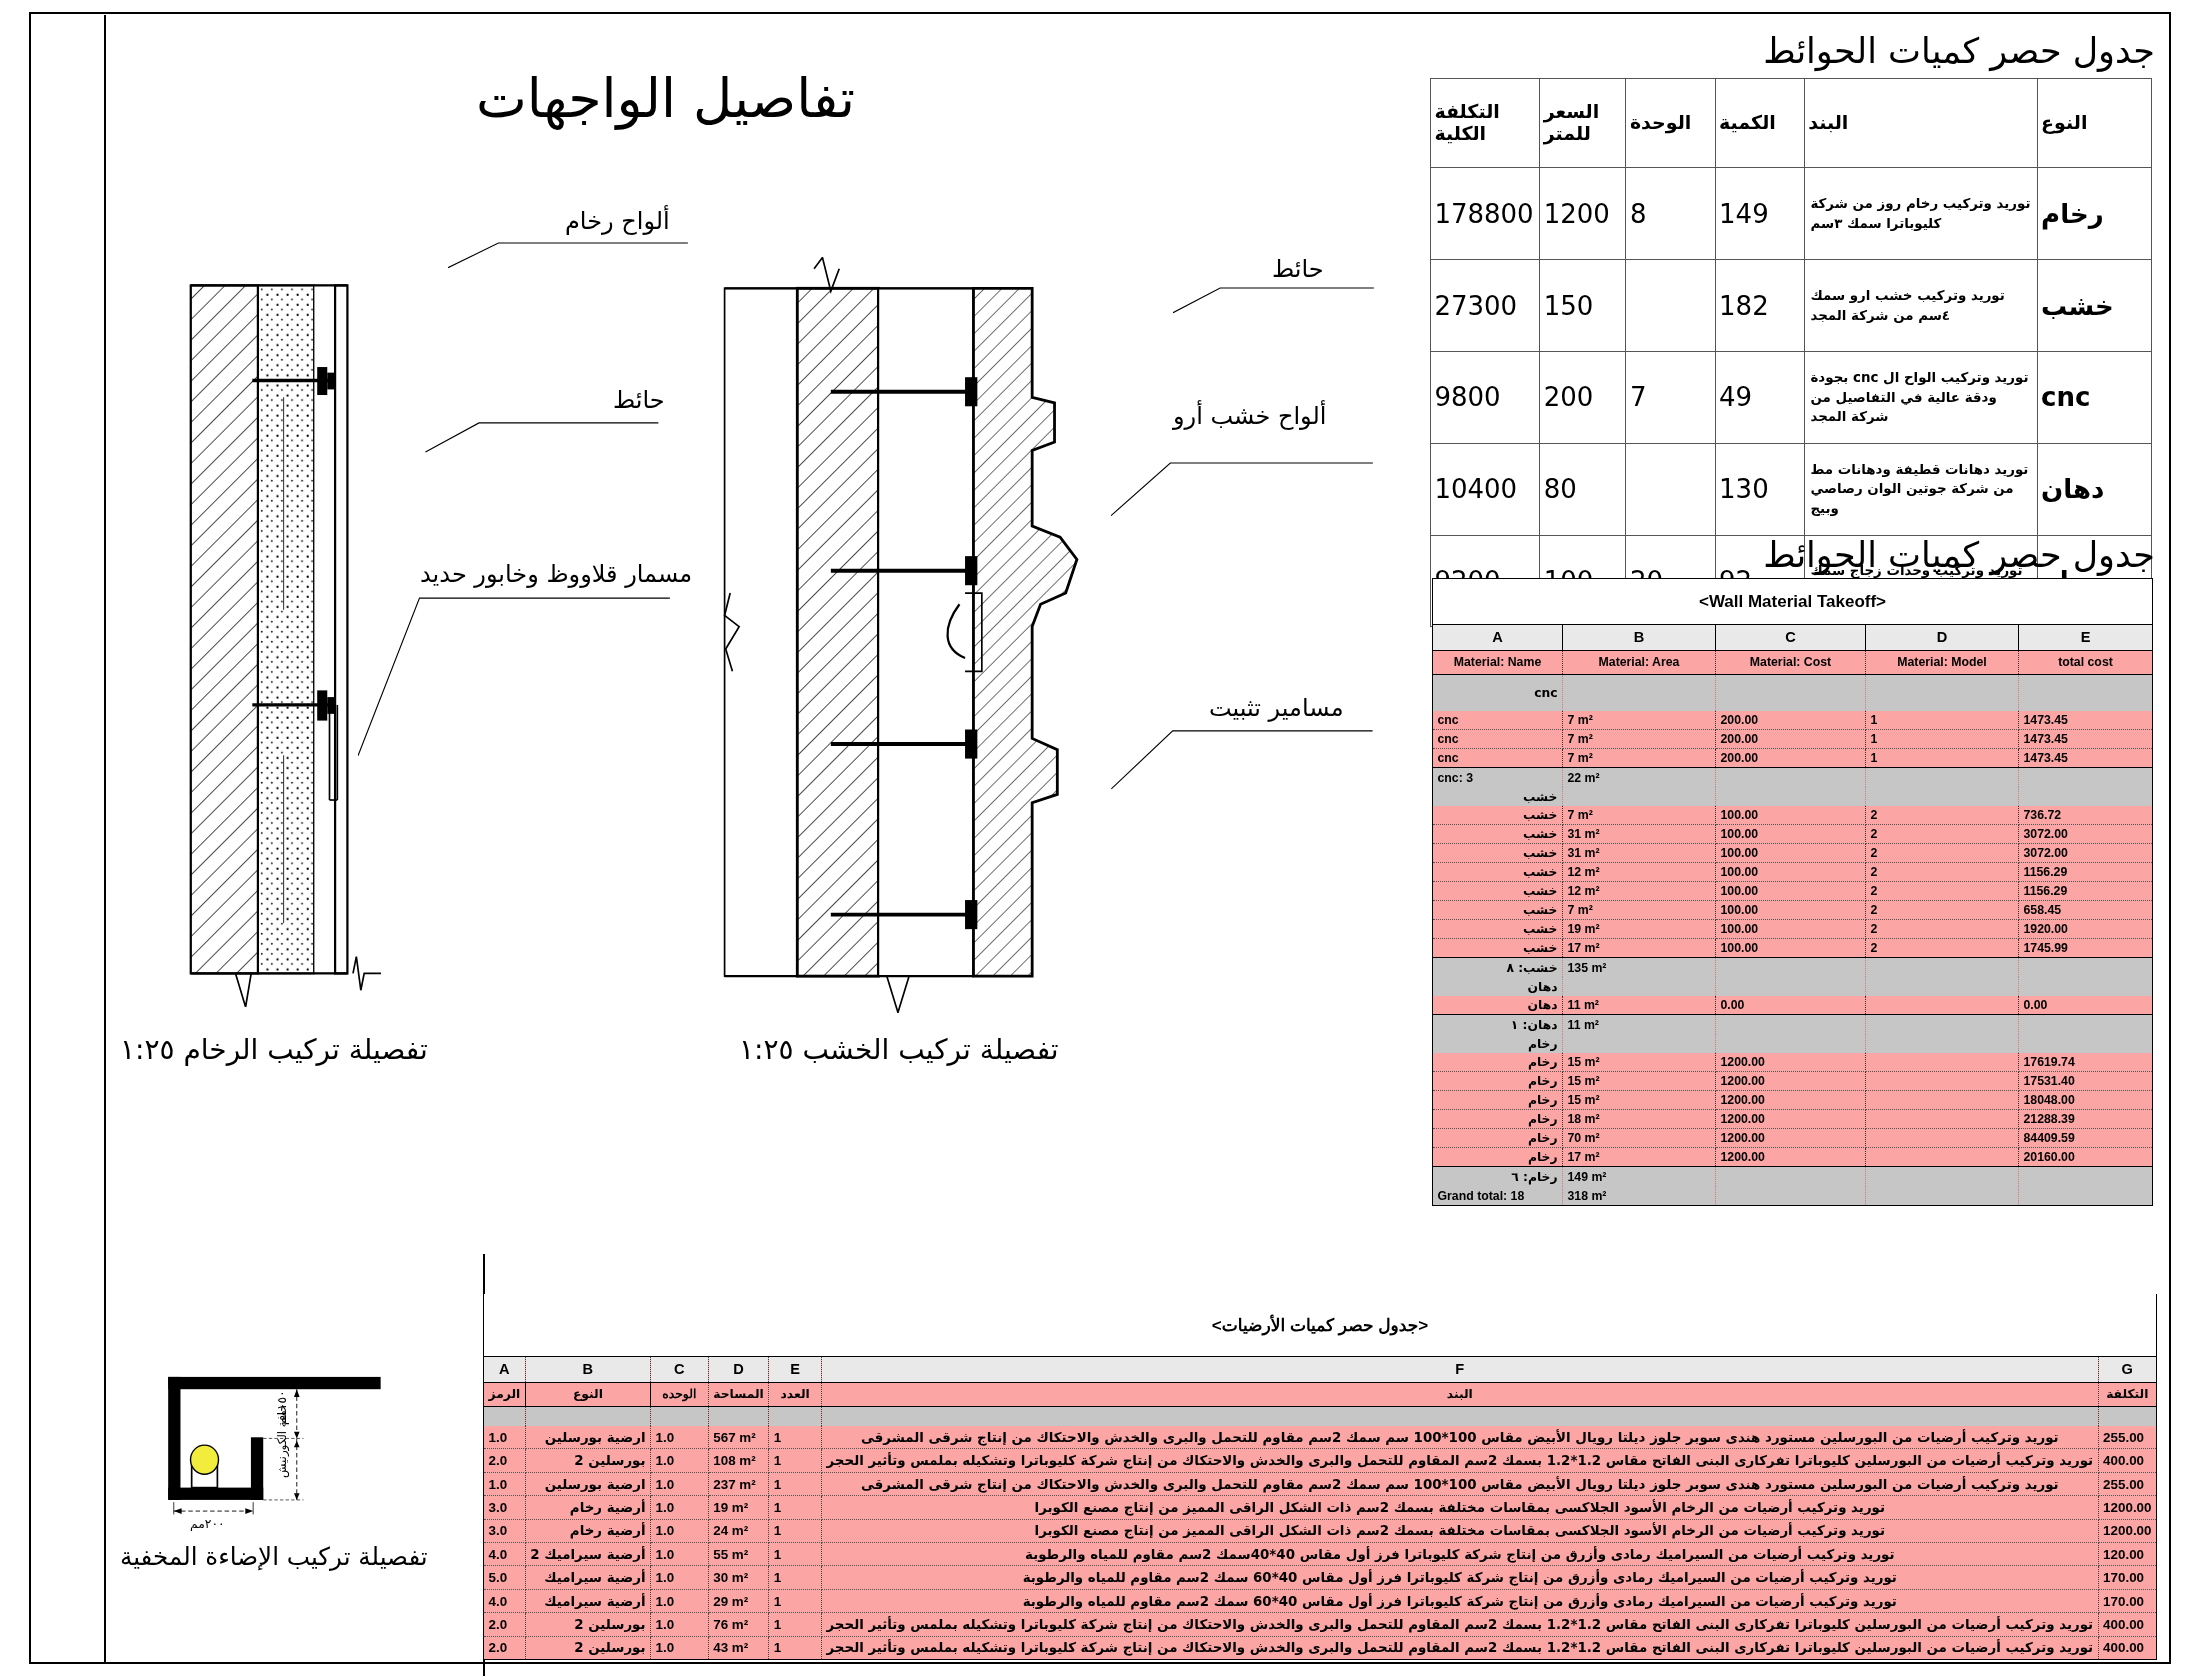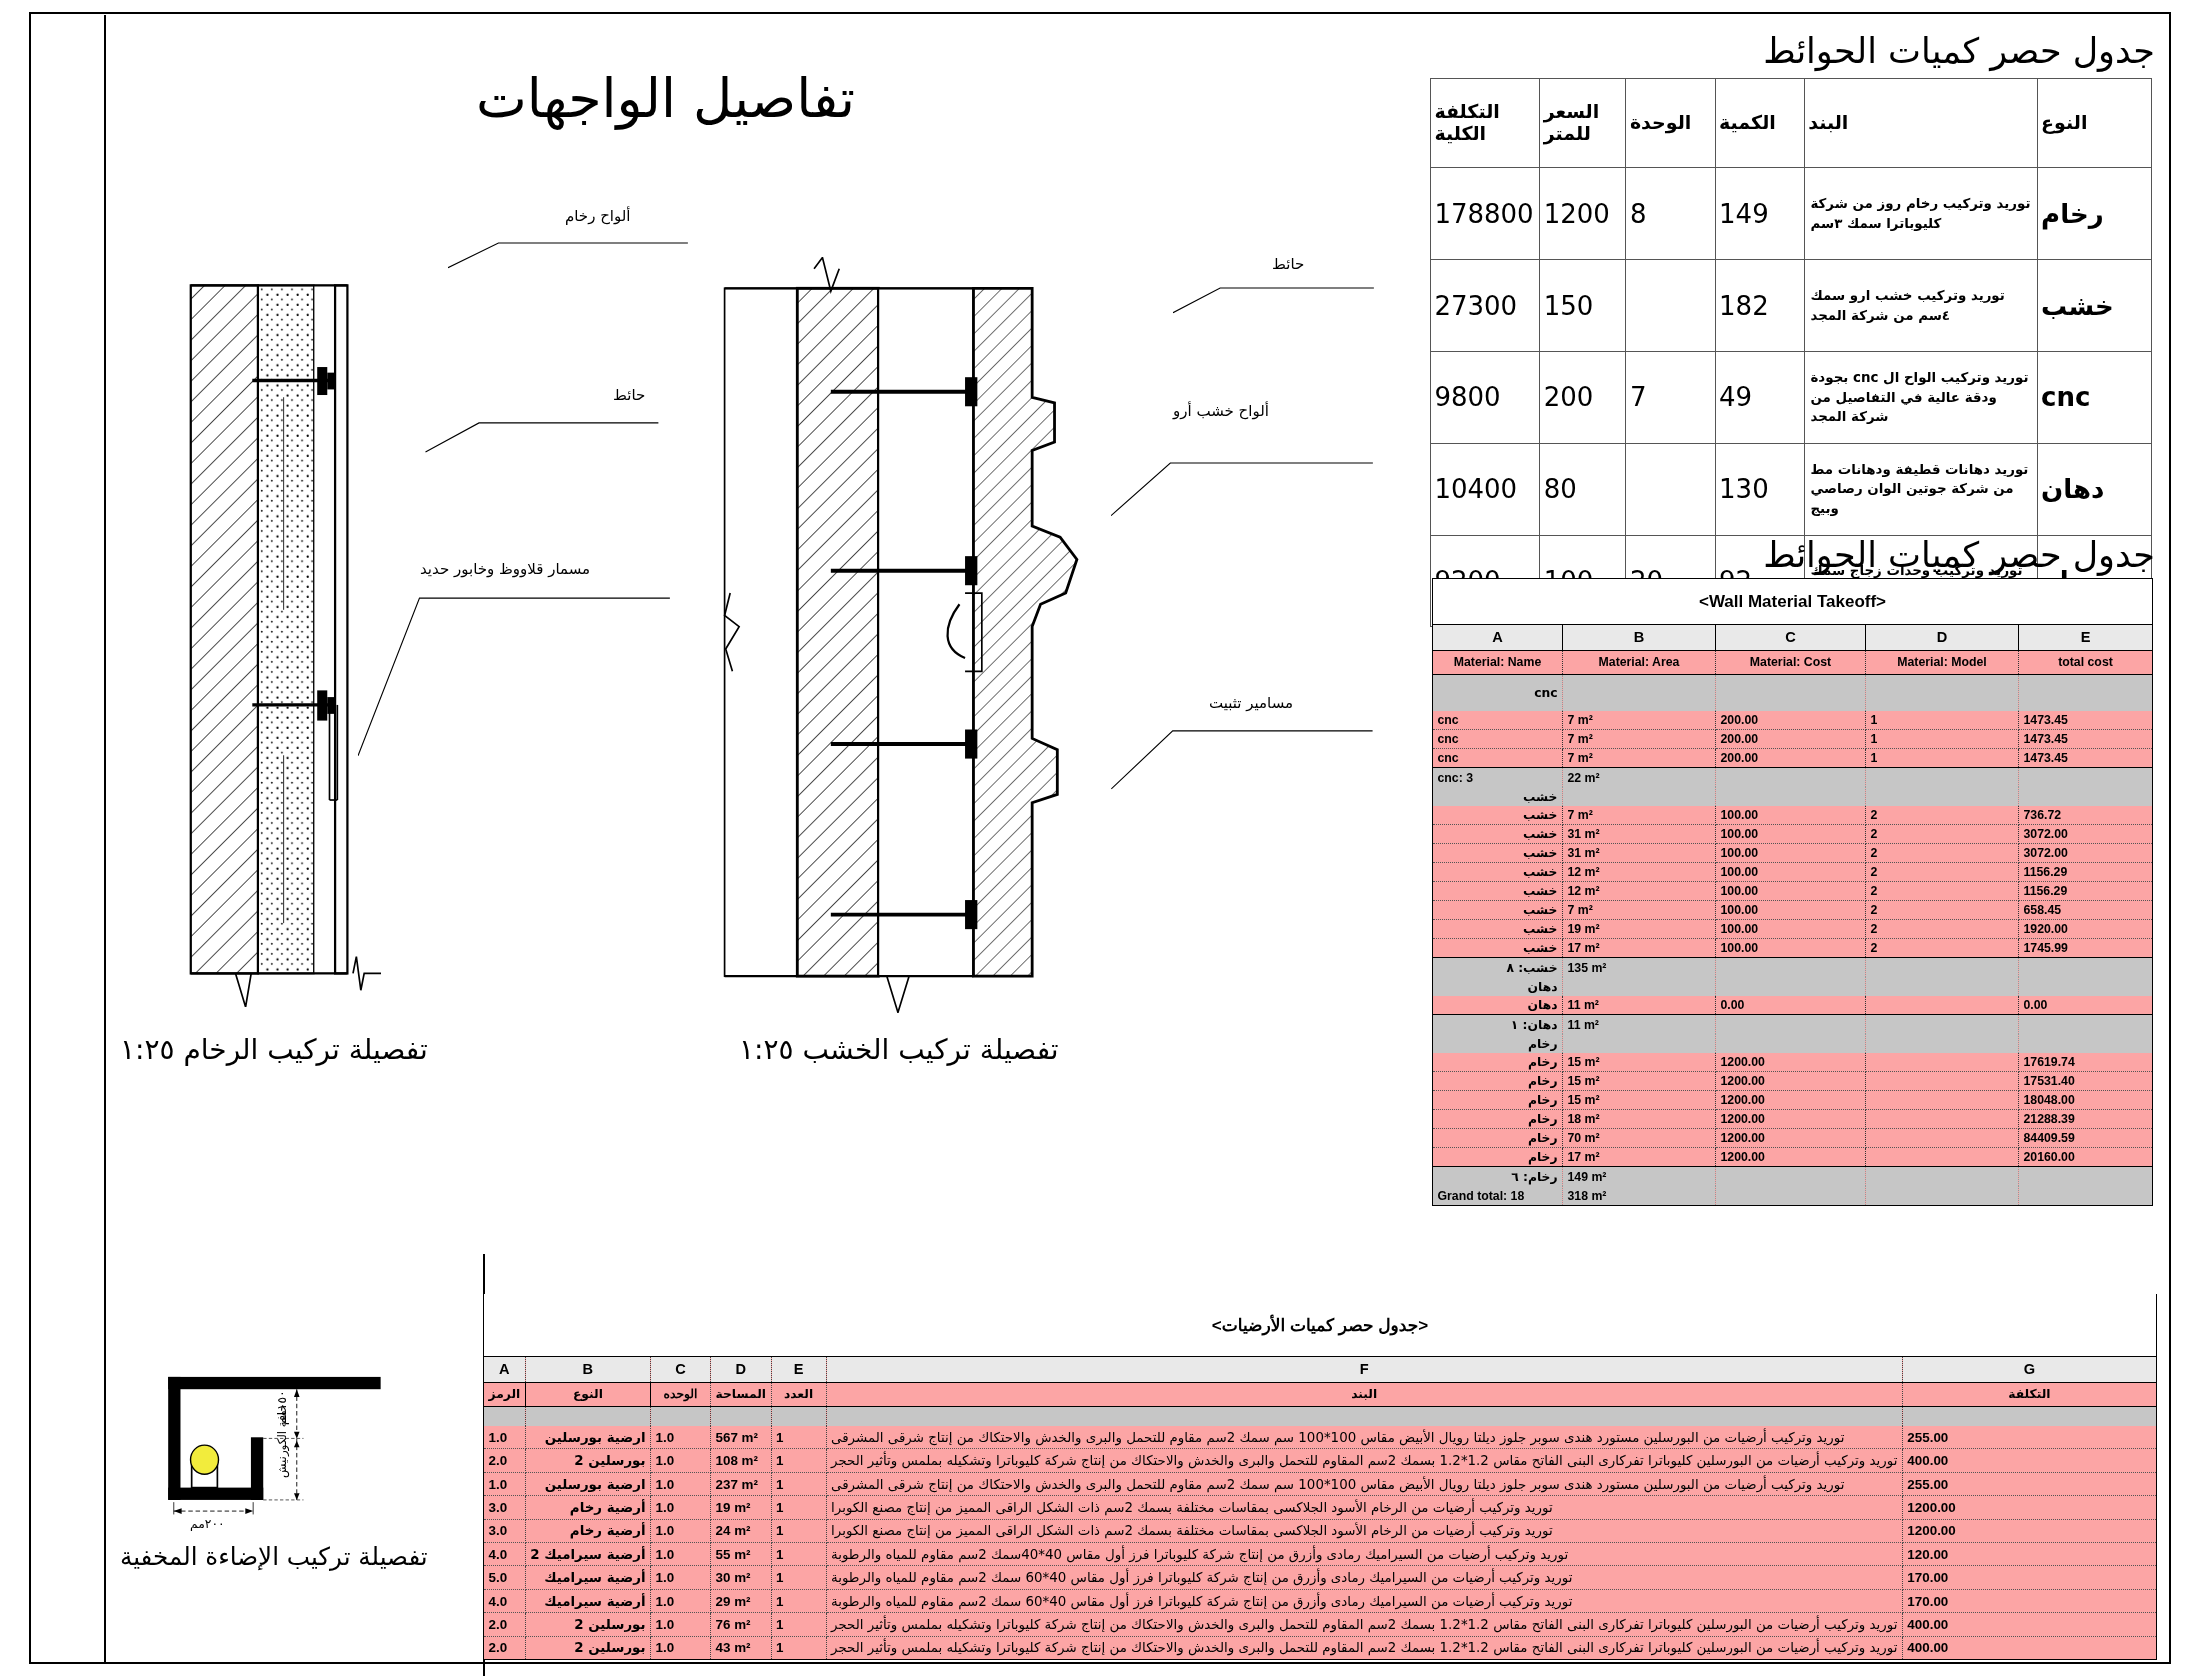--- a/index.html
+++ b/index.html
@@ -11,21 +11,21 @@
   
   #sheet-frame{position:absolute;left:29px;top:12.3px;width:2142px;height:1652px;border:2.8px solid #000;box-sizing:border-box;}
 
   .abs{position:absolute;}
 
   
   #main-title{position:absolute;left:425px;top:67px;width:481px;text-align:center;
     font-size:54px;font-weight:400;direction:rtl;font-family:"DejaVu Sans",sans-serif;letter-spacing:-1.1px;}
 
   
-  .lead-label{position:absolute;direction:rtl;font-size:15px;font-family:"DejaVu Sans",sans-serif;white-space:nowrap;}
+  .lead-label{position:absolute;direction:rtl;font-size:24px;font-family:"DejaVu Sans",sans-serif;white-space:nowrap;}
 
   .detail-caption{position:absolute;direction:rtl;font-size:28px;font-family:"DejaVu Sans",sans-serif;white-space:nowrap;}
 
   
   #wall-qty-title{position:absolute;right:39px;top:31px;font-size:35px;direction:rtl;
      font-family:"DejaVu Sans",sans-serif;white-space:nowrap;}
   #wall-qty-title2{position:absolute;right:39px;top:535px;font-size:35px;direction:rtl;
      font-family:"DejaVu Sans",sans-serif;white-space:nowrap;}
 
   table.wq{position:absolute;left:1430px;top:78px;width:722px;border-collapse:collapse;direction:rtl;
@@ -52,21 +52,21 @@
   .rv tr.lastOfGroup td{border-bottom:1.7px solid #000;}
   .rv .ar{direction:rtl;text-align:right;font-family:"DejaVu Sans",sans-serif;font-size:11.2px;}
   #wall-takeoff{left:1432px;top:578px;width:721px;border:1.7px solid #000;}
 
   
   #floor-sched{left:483px;top:1294px;width:1674px;border:1.7px solid #000;border-top:none;}
   #floor-sched .ttl{border:none;border-bottom:none;font-size:17px;height:62px;
       border-bottom:1.1px solid #000;}
   #floor-sched td{border-right:0.6px dotted #444;}
   #floor-sched tr.data td{font-size:13.4px;height:22.4px;}
-  #floor-sched td.desc{direction:rtl;text-align:left;font-family:"DejaVu Sans",sans-serif;font-size:10.6px;font-weight:400;}
+  #floor-sched td.desc{direction:rtl;text-align:center;font-family:"DejaVu Sans",sans-serif;font-size:10.6px;font-weight:700;}
   #floor-sched td.num{text-align:left;font-family:"Liberation Sans",sans-serif;font-weight:700;}
   #floor-sched td.arlbl{direction:rtl;text-align:right;font-family:"DejaVu Sans",sans-serif;font-size:11.8px;font-weight:700;}
   #floor-vline{position:absolute;left:483px;top:1254px;width:1.7px;height:423px;background:#000;}
   .solid-line{position:absolute;background:#000;}
   svg{display:block;}
 </style>
 </head>
 <body>
 
 <div id="sheet-frame"></div>

